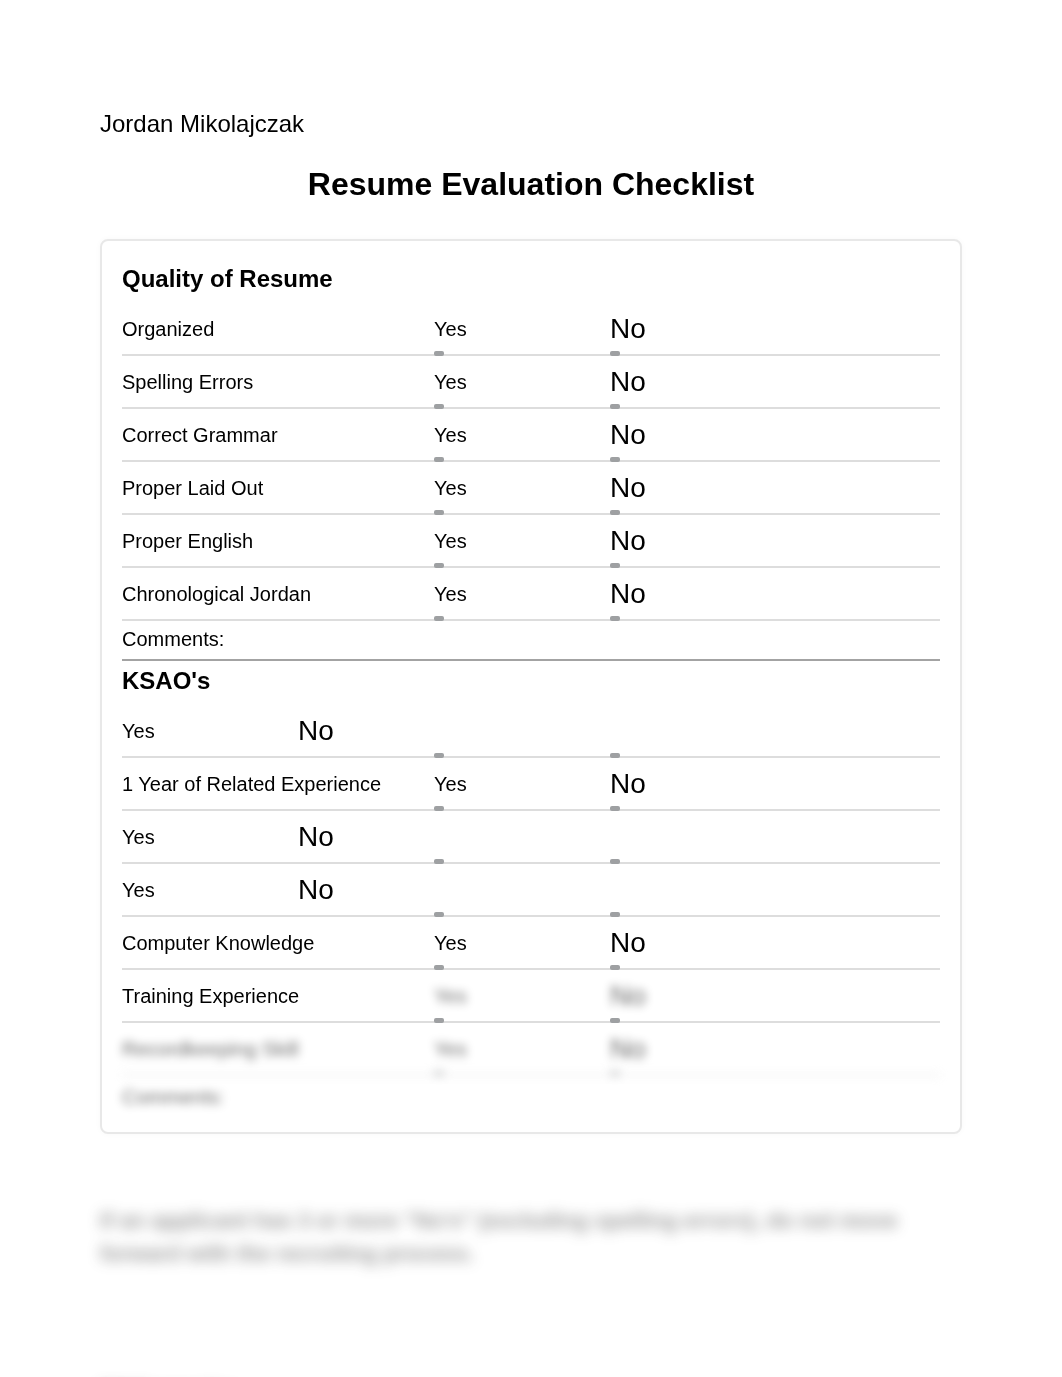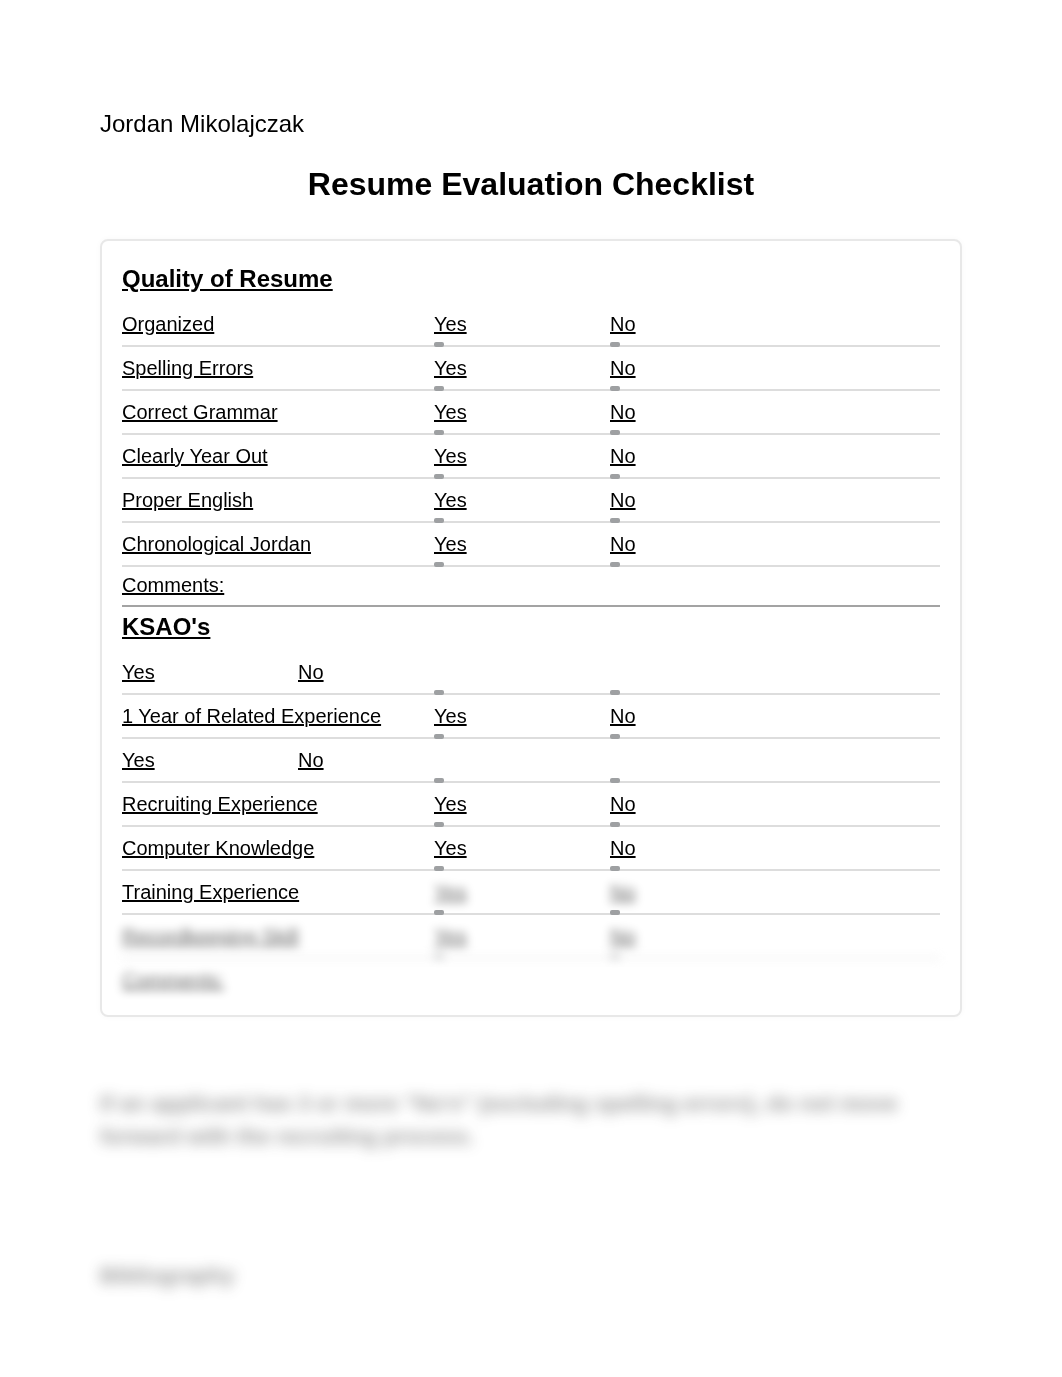--- a/index.html
+++ b/index.html
@@ -25,21 +25,20 @@
       font-size: 32px;
       font-weight: bold;
       margin-bottom: 36px;
     }
     .card {
       border: 2px solid #e8e8e8;
       border-radius: 8px;
       padding: 18px 20px 14px 20px;
       background: #fff;
       box-shadow: 0 0 6px rgba(0,0,0,0.03);
-      text-decoration: underline;
     }
     .section-heading {
       font-size: 24px;
       font-weight: bold;
       margin: 6px 0 10px 0;
     }
     .row {
       display: flex;
       align-items: center;
       border-bottom: 2px solid #ddd;
@@ -65,21 +64,21 @@
       font-size: 20px;
       flex-shrink: 0;
     }
     .col-yes {
       width: 176px;
       font-size: 20px;
       flex-shrink: 0;
     }
     .col-no {
       flex: 1;
-      font-size: 20px;
+      font-size: 28px;
     }
     .comments-row {
       padding: 6px 0 8px 0;
       border-bottom: 2px solid #a3a3a3;
     }
     .comments-row .col-label { font-size: 20px; }
     .blur-strong {
       filter: blur(7px);
       opacity: 0.55;
     }
@@ -121,21 +120,21 @@
       <div class="col-label">Spelling Errors</div>
       <div class="col-yes">Yes</div>
       <div class="col-no">No</div>
     </div>
     <div class="row">
       <div class="col-label">Correct Grammar</div>
       <div class="col-yes">Yes</div>
       <div class="col-no">No</div>
     </div>
     <div class="row">
-      <div class="col-label">Clearly Year Out</div>
+      <div class="col-label">Proper Laid Out</div>
       <div class="col-yes">Yes</div>
       <div class="col-no">No</div>
     </div>
     <div class="row">
       <div class="col-label">Proper English</div>
       <div class="col-yes">Yes</div>
       <div class="col-no">No</div>
     </div>
     <div class="row">
       <div class="col-label">Chronological Jordan</div>
@@ -155,21 +154,20 @@
     <div class="row">
       <div class="col-label">1 Year of Related Experience</div>
       <div class="col-yes">Yes</div>
       <div class="col-no">No</div>
     </div>
     <div class="row">
       <div class="col-yes">Yes</div>
       <div class="col-no">No</div>
     </div>
     <div class="row">
-      <div class="col-label">Recruiting Experience</div>
       <div class="col-yes">Yes</div>
       <div class="col-no">No</div>
     </div>
     <div class="row">
       <div class="col-label">Computer Knowledge</div>
       <div class="col-yes">Yes</div>
       <div class="col-no">No</div>
     </div>
     <div class="row">
       <div class="col-label">Training Experience</div>

